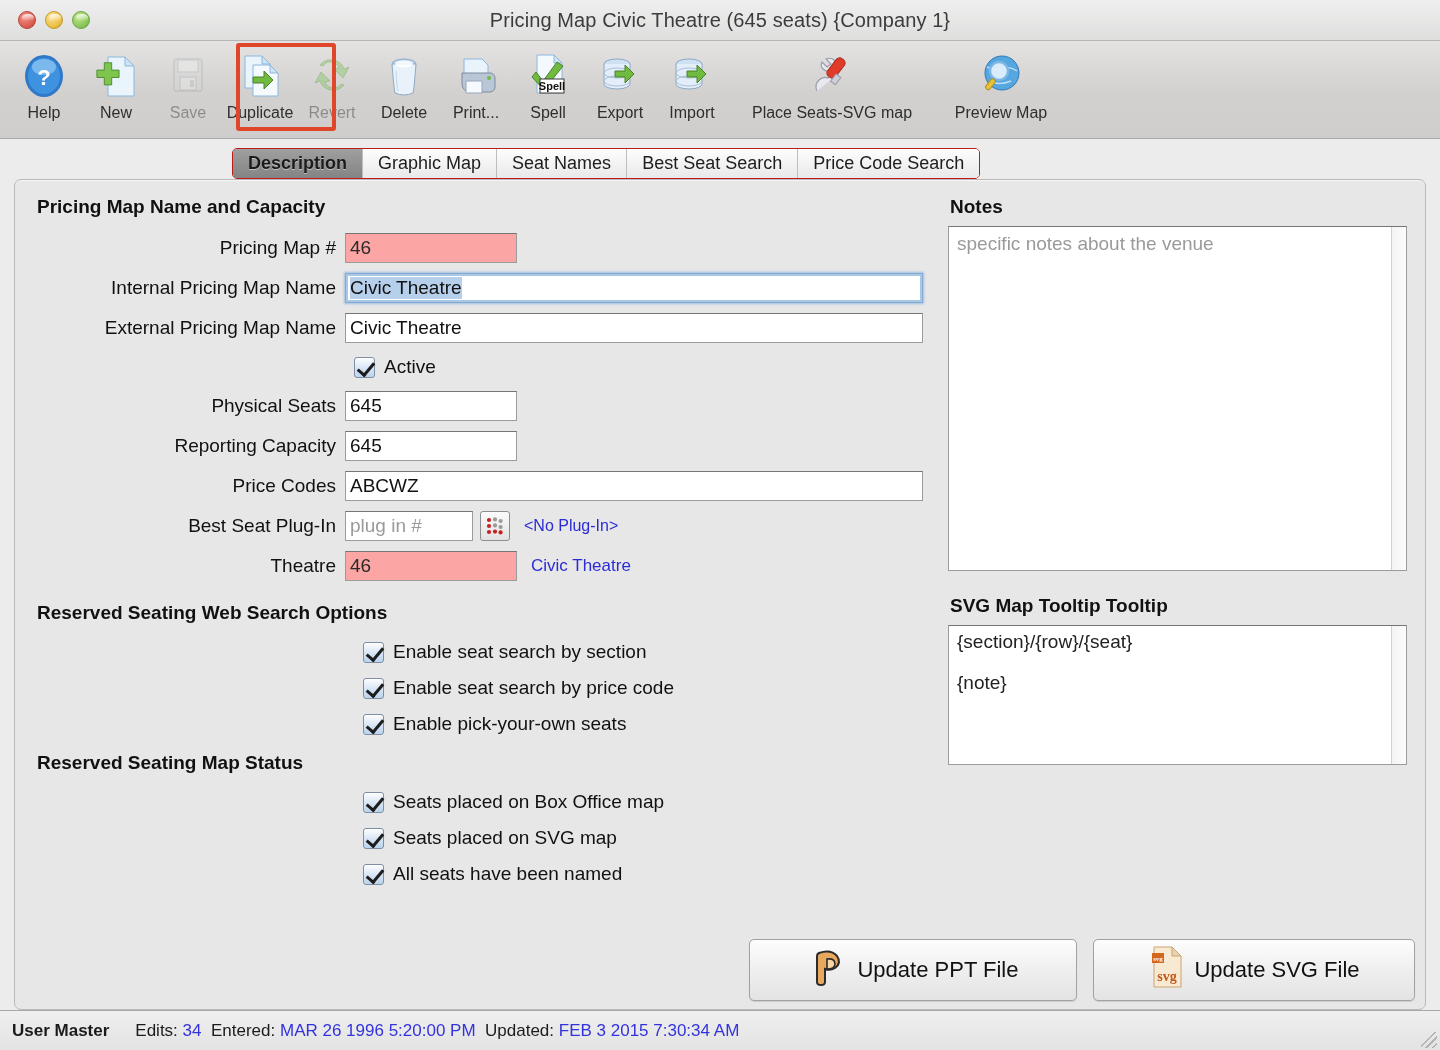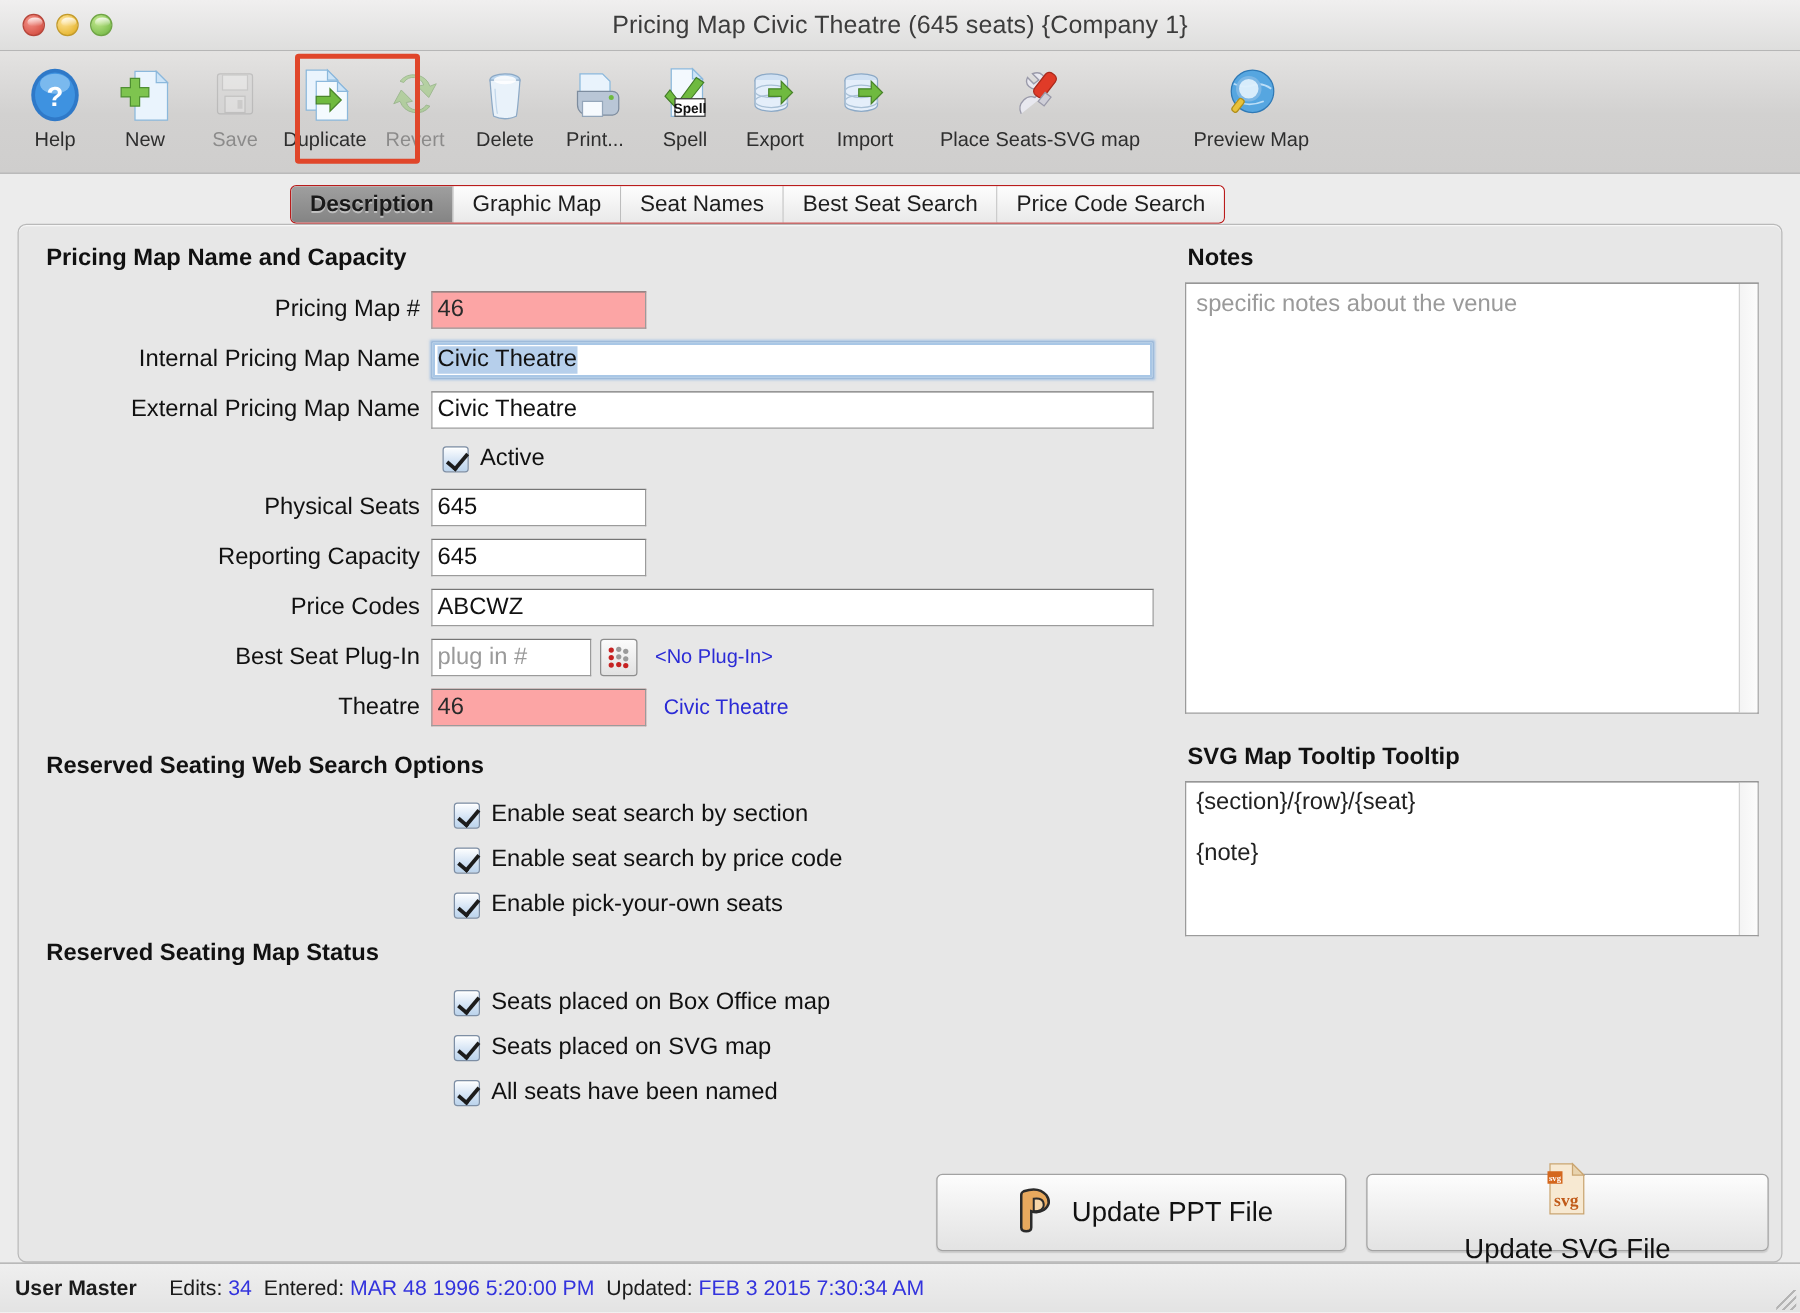--- a/index.html
+++ b/index.html
@@ -185,37 +185,37 @@
     font-size: 19px; color:#222;
     overflow: hidden;
   }
   .textarea-box .scroll {
     position: absolute; top: 0; right: 0; bottom: 0;
     width: 15px; background: linear-gradient(to right,#f4f4f4,#fcfcfc);
     border-left: 1px solid #d2d2d2;
   }
   .notes-box { height: 345px; }
   .placeholder { color: #9a9a9a; }
-  .tooltip-box { height: 124px; line-height: 1.0; }
+  .tooltip-box { height: 140px; line-height: 1.0; }
   .tt-line { margin: 0 0 22px 0; }
 
   
   .btn-row {
     position: absolute; right: 10px; bottom: 8px;
     display: flex; gap: 16px;
   }
   .big-btn {
     height: 62px; min-width: 328px;
     border: 1px solid #a2a2a2; border-radius: 5px;
     background: linear-gradient(to bottom,#fdfdfd 0%,#efefef 50%,#e3e3e3 100%);
     display: flex; align-items: center; justify-content: center; gap: 6px;
     font-size: 22px; color: #111;
     box-shadow: 0 1px 1px rgba(0,0,0,.12);
   }
-  .big-btn.svgbtn { min-width: 322px; flex-direction: column; }
+  .big-btn.svgbtn { min-width: 322px; }
 
   
   .statusbar {
     flex: 0 0 40px;
     border-top: 1px solid #a8a8a8;
     background: linear-gradient(to bottom,#efefef,#e3e3e3);
     display: flex; align-items: center;
     padding: 0 12px;
     font-size: 17px; color: #1b1b1b;
     position: relative;
@@ -551,21 +551,21 @@
 
   <div class="statusbar">
     <span class="sb-strong">User Master</span>
     <span class="sb-gap"></span>
     <span class="sb-lbl">Edits:</span>
     <span>&nbsp;</span>
     <span class="sb-val">34</span>
     <span>&nbsp;&nbsp;</span>
     <span class="sb-lbl">Entered:</span>
     <span>&nbsp;</span>
-    <span class="sb-val">MAR 48 1996 5:20:00 PM</span>
+    <span class="sb-val">MAR 26 1996 5:20:00 PM</span>
     <span>&nbsp;&nbsp;</span>
     <span class="sb-lbl">Updated:</span>
     <span>&nbsp;</span>
     <span class="sb-val">FEB 3 2015 7:30:34 AM</span>
     <div class="grip"></div>
   </div>
 
 </div>
 
 </body></html>

